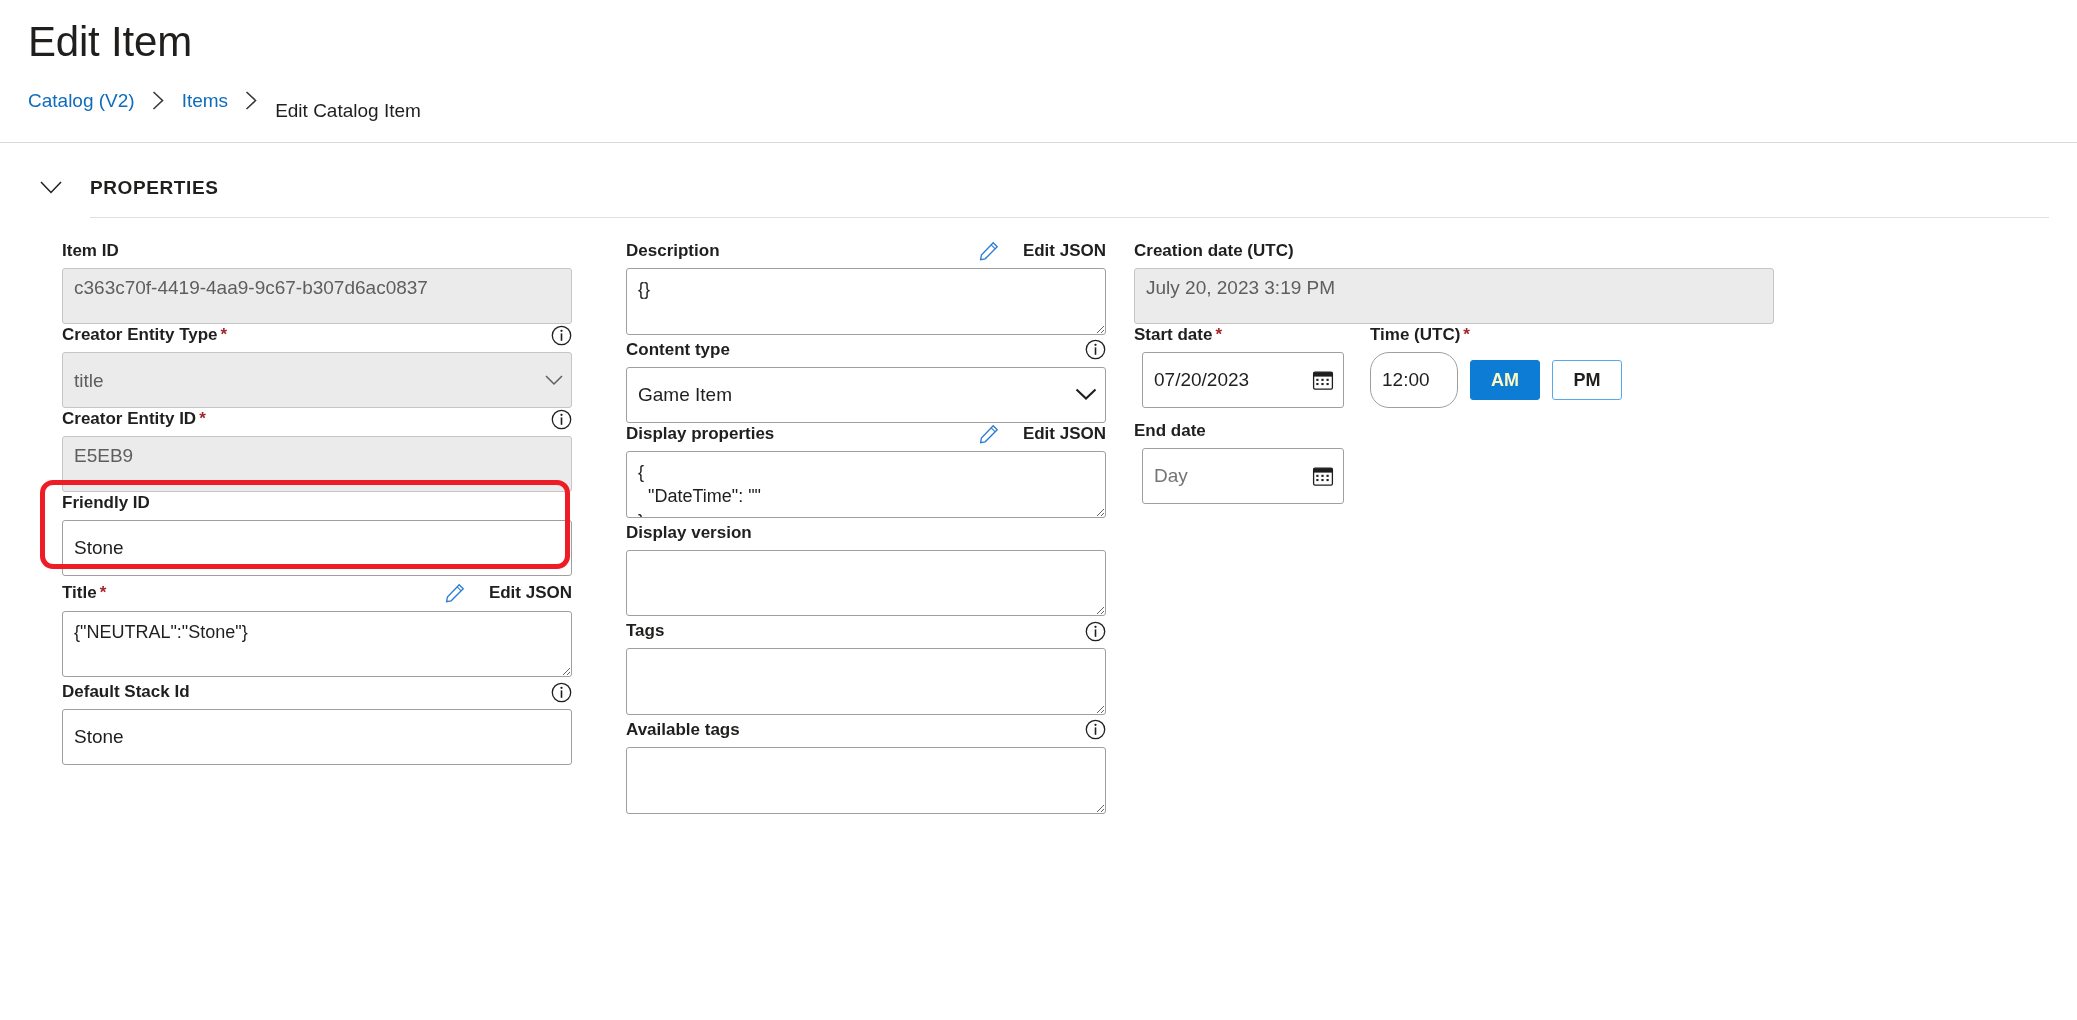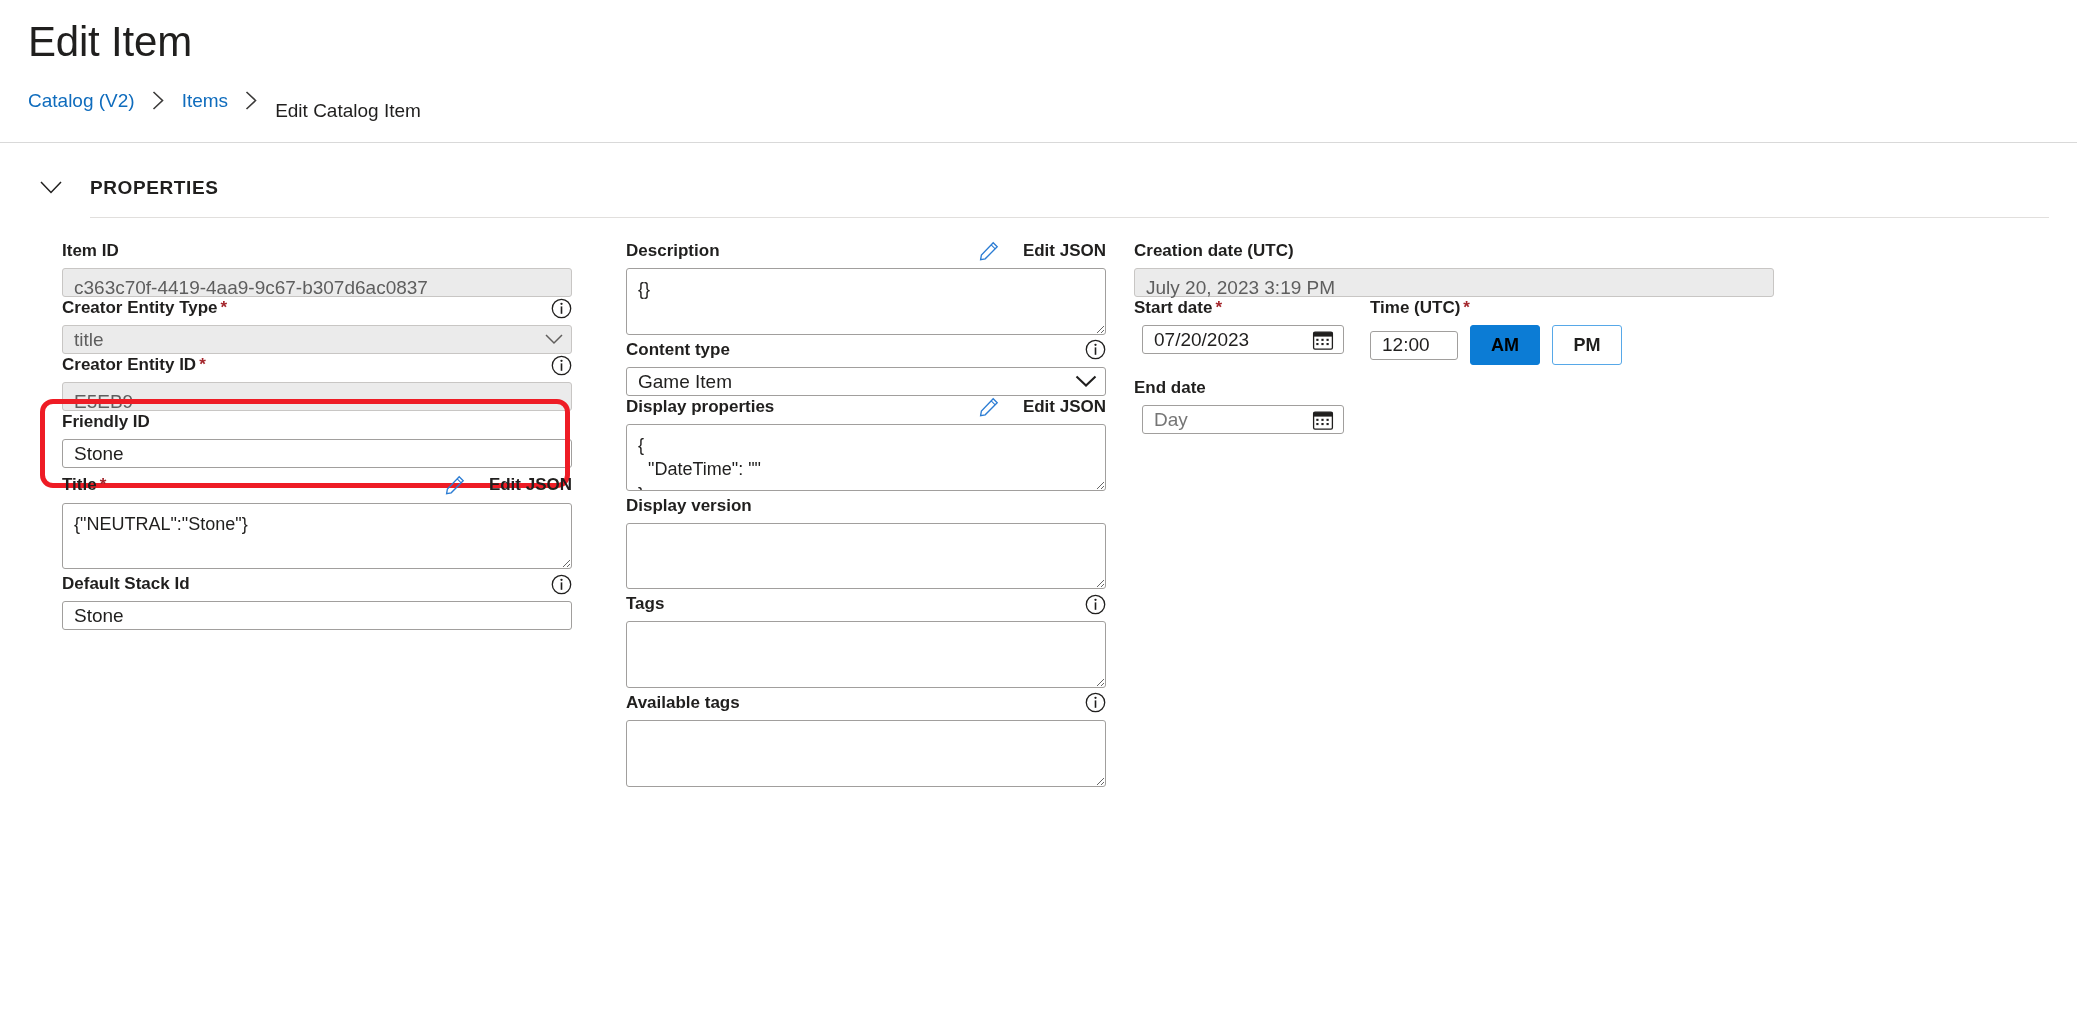--- a/index.html
+++ b/index.html
@@ -117,21 +117,21 @@
     line-height: 1.3;
   }
   .req {
     color: #a4262c;
     font-weight: 700;
     margin-left: 3px;
   }
   .ctrl {
     box-sizing: border-box;
     width: 100%;
-    height: 29px;
+    height: 56px;
     border: 1px solid #a19f9d;
     border-radius: 3px;
     background: #ffffff;
     font-family: "Liberation Sans", sans-serif;
     font-size: 19px;
     color: #201f1e;
     padding: 0 11px;
     line-height: 38px;
     outline: none;
   }
@@ -225,39 +225,39 @@
     display:flex; align-items:center; justify-content:center;
     cursor: pointer;
   }
   .input-with-icon .ctrl { padding-right: 38px; }
 
   .time-group {
     display: flex;
     align-items: center;
     gap: 12px;
   }
-  .time-input { width: 88px; }
+  .time-input { width: 88px; border-radius: 19px; }
   .ampm-btn {
     box-sizing: border-box;
     height: 40px;
     min-width: 70px;
     padding: 0 18px;
     border-radius: 3px;
     font-size: 18px;
     font-weight: 600;
     font-family: "Liberation Sans", sans-serif;
     display: inline-flex;
     align-items: center;
     justify-content: center;
     cursor: pointer;
   }
   .ampm-btn.active {
     background: #0c7cd5;
     border: 1px solid #0c7cd5;
-    color: #000000;
+    color: #fef9c3;
   }
   .ampm-btn.inactive {
     background: #ffffff;
     border: 1px solid #57a8e8;
     color: #201f1e;
   }
 
   .spacer-sm { height: 6px; }
 </style>
 </head>

